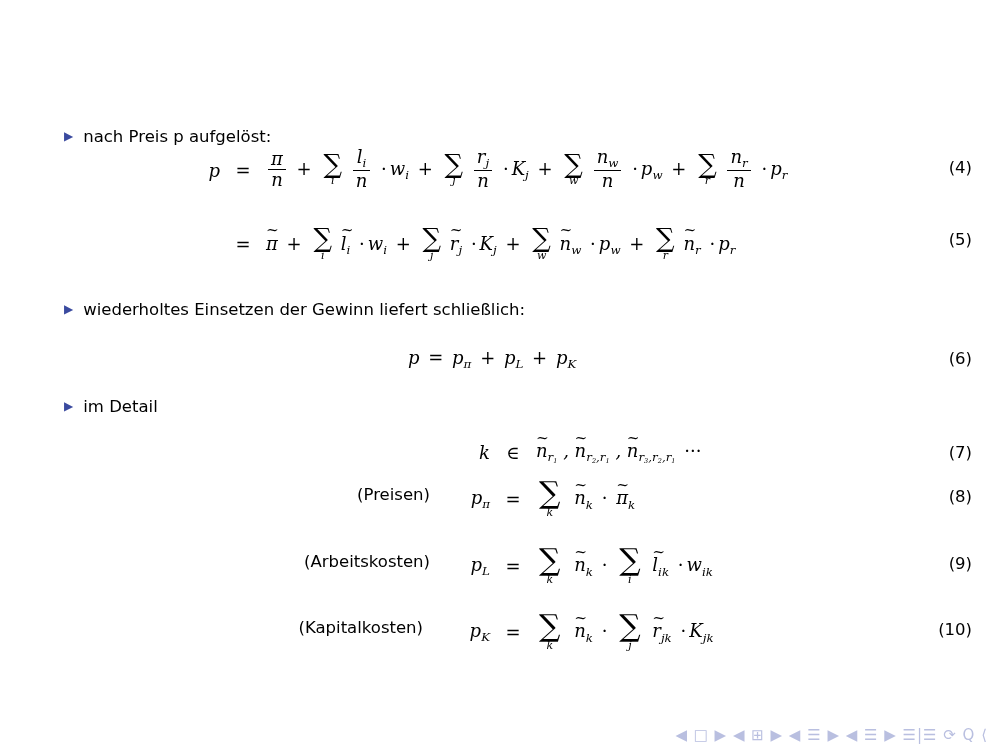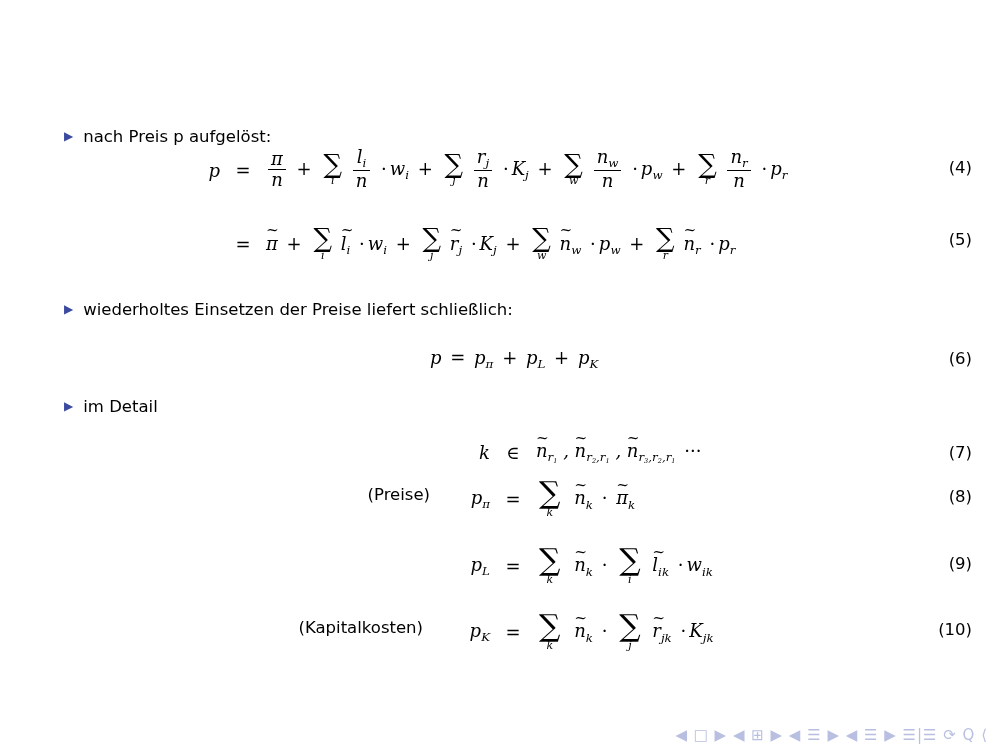--- a/index.html
+++ b/index.html
@@ -190,24 +190,24 @@
       <span class="op">·</span>p<span class="sub">w</span>
       <span class="op">+</span>
       <span class="sum"><span class="big">∑</span><span class="idx">r</span></span>
       <span class="tilde-over"><span class="tl">~</span>n</span><span class="sub">r</span>
       <span class="op">·</span>p<span class="sub">r</span>
     </span>
   </div>
   <div class="eqnum" style="top:230px;">(5)</div>
 
   <div class="bullet" style="left:64px; top:300px;">
-    <span class="marker">▶</span><span>wiederholtes Einsetzen der Preise liefert schließlich:</span>
-  </div>
-
-  <div class="row math" style="left:430px; top:347px;">
+    <span class="marker">▶</span><span>wiederholtes Einsetzen der Gewinn liefert schließlich:</span>
+  </div>
+
+  <div class="row math" style="left:408px; top:347px;">
     <span class="it">
       p <span class="op">=</span> p<span class="sub">π</span> <span class="op">+</span> p<span class="sub">L</span> <span class="op">+</span> p<span class="sub">K</span>
     </span>
   </div>
   <div class="eqnum" style="top:349px;">(6)</div>
 
   <div class="bullet" style="left:64px; top:397px;">
     <span class="marker">▶</span><span>im Detail</span>
   </div>
 
@@ -216,33 +216,34 @@
     <span class="rel">∈</span>
     <span class="it">
       <span class="tilde-over"><span class="tl">~</span>n</span><span class="sub">r<span class="subsub">1</span></span> ,
       <span class="tilde-over"><span class="tl">~</span>n</span><span class="sub">r<span class="subsub">2</span>,r<span class="subsub">1</span></span> ,
       <span class="tilde-over"><span class="tl">~</span>n</span><span class="sub">r<span class="subsub">3</span>,r<span class="subsub">2</span>,r<span class="subsub">1</span></span>
       <span class="op">···</span>
     </span>
   </div>
   <div class="eqnum" style="top:443px;">(7)</div>
 
-  <div class="label" style="left:250px; top:485px; width:180px;">(Preise)</div>
+  <div class="label" style="left:250px; top:485px; width:180px;">(Preisen)</div>
   <div class="row math" style="left:410px; top:480px;">
     <span class="lhs it" style="width:80px;">p<span class="sub">π</span></span>
     <span class="rel">=</span>
     <span class="it">
       <span class="sum" style="margin-right:8px;"><span class="big" style="font-size:30px;">∑</span><span class="idx">k</span></span>
       <span class="tilde-over"><span class="tl">~</span>n</span><span class="sub">k</span>
       <span class="op">·</span>
       <span class="tilde-over"><span class="tl">~</span>π</span><span class="sub">k</span>
     </span>
   </div>
   <div class="eqnum" style="top:487px;">(8)</div>
 
+  <div class="label" style="left:200px; top:552px; width:230px;">(Arbeitskosten)</div>
   <div class="row math" style="left:410px; top:547px;">
     <span class="lhs it" style="width:80px;text-align:right;">p<span class="sub">L</span></span>
     <span class="rel">=</span>
     <span class="it">
       <span class="sum" style="margin-right:8px;"><span class="big" style="font-size:30px;">∑</span><span class="idx">k</span></span>
       <span class="tilde-over"><span class="tl">~</span>n</span><span class="sub">k</span>
       <span class="op">·</span>
       <span class="sum" style="margin-right:6px;"><span class="big" style="font-size:30px;">∑</span><span class="idx">i</span></span>
       <span class="tilde-over"><span class="tl">~</span>l</span><span class="sub">ik</span>
       <span class="op">·</span>w<span class="sub">ik</span>

